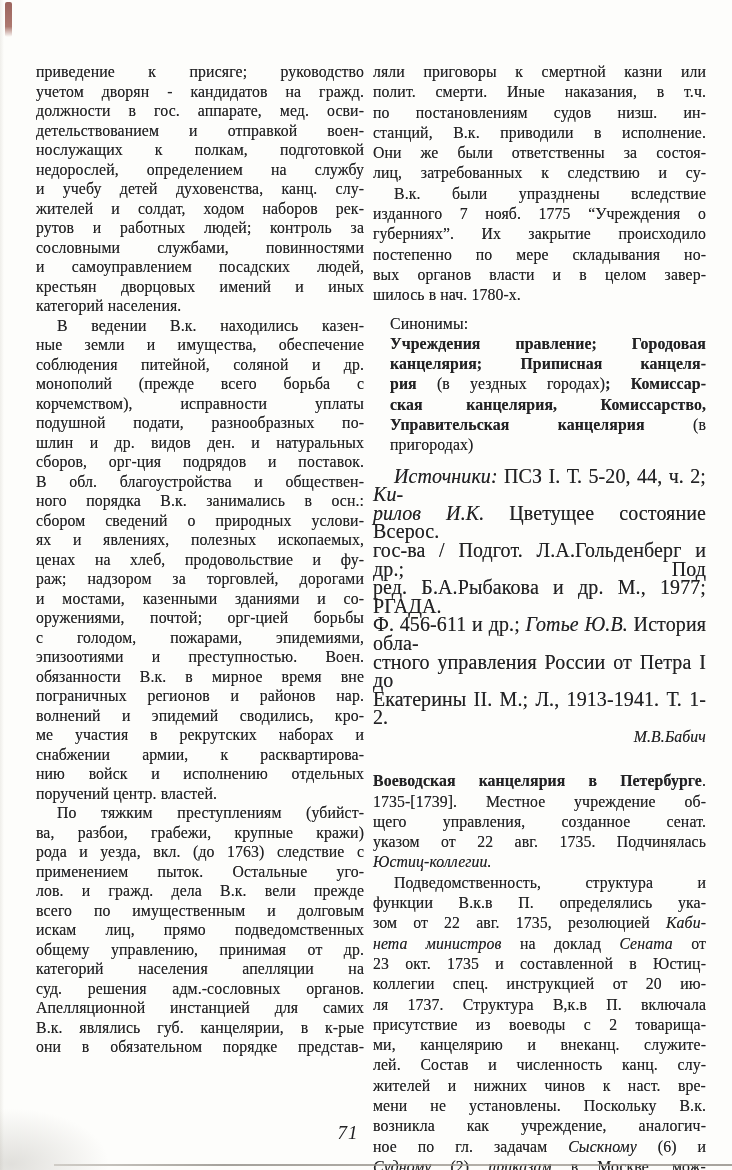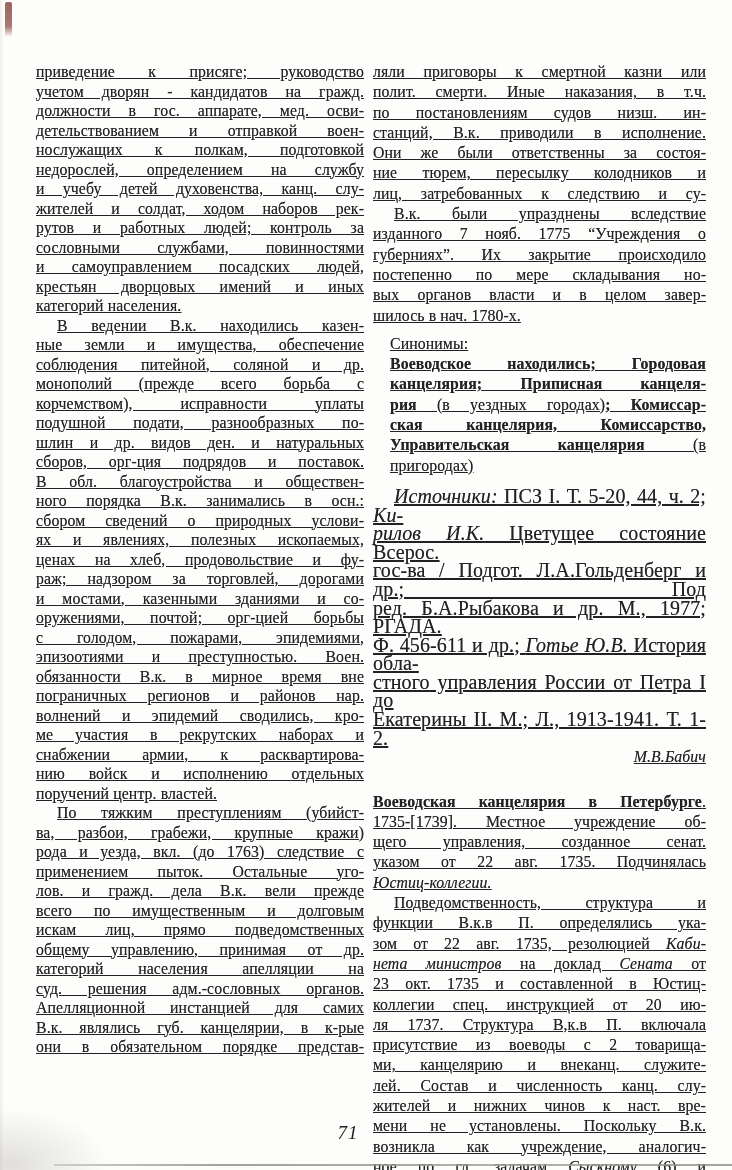--- a/index.html
+++ b/index.html
@@ -43,21 +43,20 @@
     background:linear-gradient(to right,#c8c4bd,#8f8b84 25%,#a39e96 70%,#918c85);
     opacity:.8;
   }
   .col{
     position:absolute;top:62px;
     font-size:15.8px;
     line-height:19.5px;
     text-align:justify;
     letter-spacing:.1px;
     text-shadow:0 0 .4px rgba(25,25,28,.55);
-    text-decoration:underline;
   }
   .col-left{left:36px;width:328px;}
   .col-right{left:373px;width:333px;line-height:20.3px;}
   .tl{
     text-align:justify;
     -moz-text-align-last:justify;
     text-align-last:justify;
     text-justify:inter-word;
   }
   .tl.last{
@@ -149,34 +148,33 @@
         <div class="tl"><span class="run-r">они в обязательном порядке представ-</span></div>
       </div>
     </div>
   <div class="col col-right">
       <div class="block para">
         <div class="tl"><span class="run-r">ляли приговоры к смертной казни или</span></div>
         <div class="tl"><span class="run-r">полит. смерти. Иные наказания, в т.ч.</span></div>
         <div class="tl"><span class="run-r">по постановлениям судов низш. ин-</span></div>
         <div class="tl"><span class="run-r">станций, В.к. приводили в исполнение.</span></div>
         <div class="tl"><span class="run-r">Они же были ответственны за состоя-</span></div>
-        <div class="tl"><span class="run-r">ние тюрем, пересылку колодников и</span></div>
         <div class="tl"><span class="run-r">лиц, затребованных к следствию и су-</span></div>
       </div>
       <div class="block para">
         <div class="tl ind"><span class="run-r">В.к. были упразднены вследствие</span></div>
         <div class="tl"><span class="run-r">изданного 7 нояб. 1775 “Учреждения о</span></div>
         <div class="tl"><span class="run-r">губерниях”. Их закрытие происходило</span></div>
         <div class="tl"><span class="run-r">постепенно по мере складывания но-</span></div>
         <div class="tl"><span class="run-r">вых органов власти и в целом завер-</span></div>
         <div class="tl last"><span class="run-r">шилось в нач. 1780-х.</span></div>
       </div>
       <div class="block synonyms">
         <div class="tl"><span class="run-r">Синонимы:</span></div>
-        <div class="tl"><span class="run-b">Воеводское находились; Городовая</span></div>
+        <div class="tl"><span class="run-b">Учреждения правление; Городовая</span></div>
         <div class="tl"><span class="run-b">канцелярия; Приписная канцеля-</span></div>
         <div class="tl"><span class="run-b">рия </span><span class="run-r">(в уездных городах)</span><span class="run-b">; Комиссар-</span></div>
         <div class="tl"><span class="run-b">ская канцелярия, Комиссарство,</span></div>
         <div class="tl"><span class="run-b">Управительская канцелярия </span><span class="run-r">(в</span></div>
         <div class="tl last"><span class="run-r">пригородах)</span></div>
       </div>
       <div class="block sources">
         <div class="tl ind"><span class="run-i">Источники:</span><span class="run-r"> ПСЗ I. Т. 5-20, 44, ч. 2; </span><span class="run-i">Ки-</span></div>
         <div class="tl"><span class="run-i">рилов И.К.</span><span class="run-r"> Цветущее состояние Всерос.</span></div>
         <div class="tl"><span class="run-r">гос-ва / Подгот. Л.А.Гольденберг и др.; Под</span></div>

